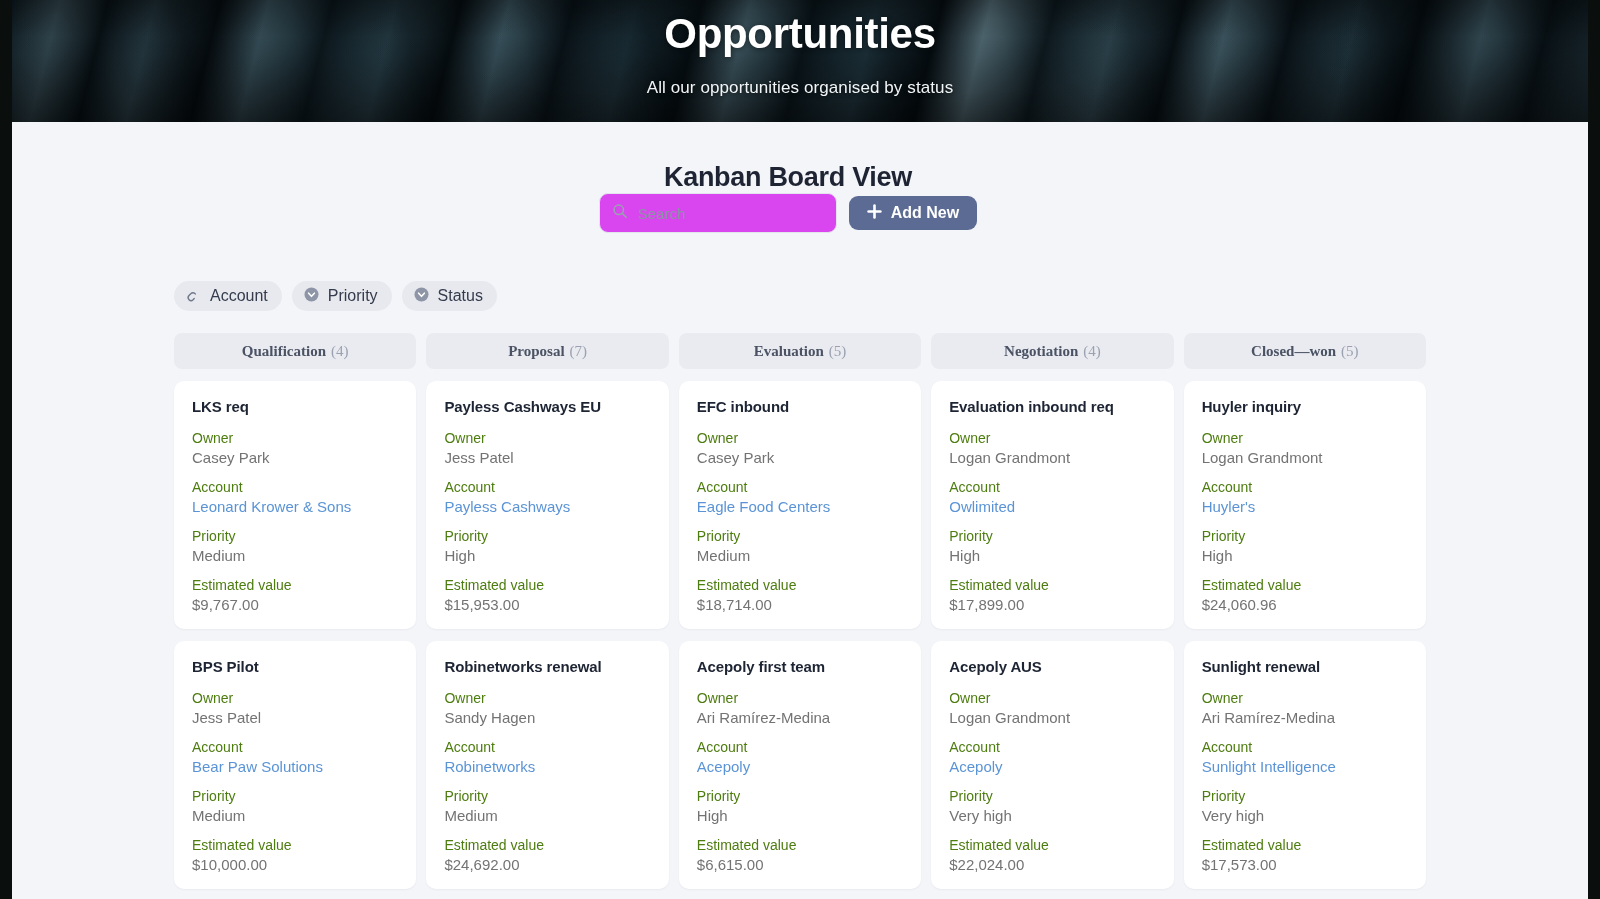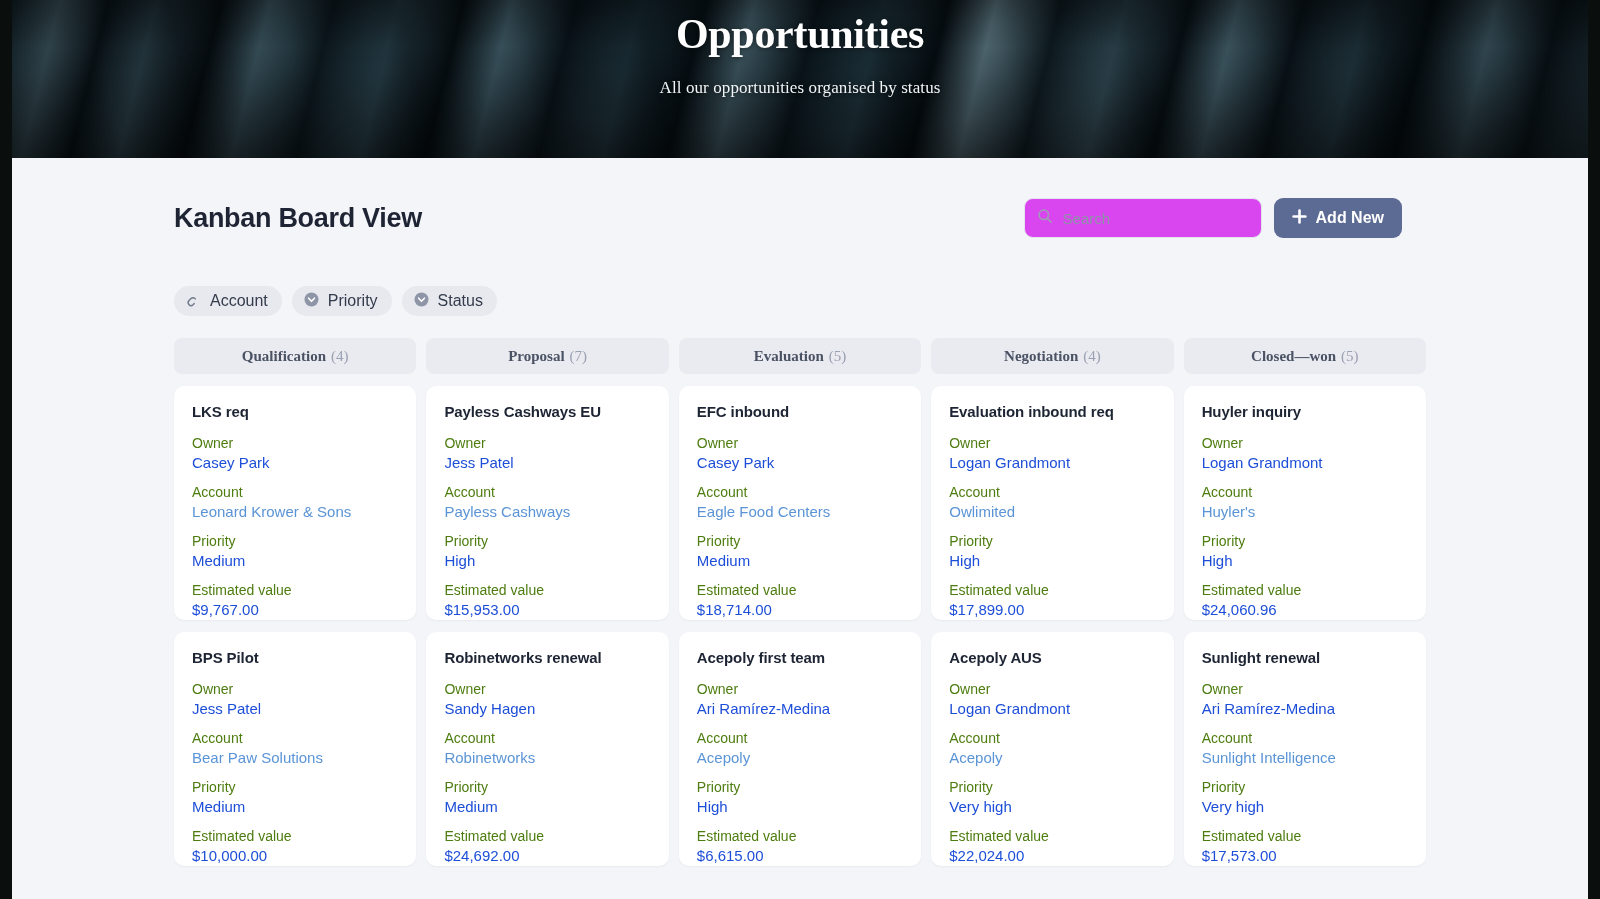--- a/index.html
+++ b/index.html
@@ -20,24 +20,23 @@
     width: 1576px;
     height: 899px;
     overflow: hidden;
     background: #f4f5f9;
   }
 
   
   #hero {
     position: relative;
     width: 100%;
-    height: 158px;
+    height: 122px;
     overflow: hidden;
     background: #000000;
-    font-family: Liberation Serif, serif;
   }
   #hero-texture {
     position: absolute;
     inset: 0;
     background-color: #10222b;
     background-image:
       linear-gradient(104deg, rgba(150,190,205,0.00) 0%, rgba(150,190,205,0.30) 3%, rgba(5,14,19,0.85) 6%, rgba(120,165,185,0.16) 9%, rgba(4,10,14,0.9) 13%, rgba(150,195,212,0.22) 16%, rgba(6,16,21,0.8) 20%, rgba(110,155,175,0.14) 24%, rgba(3,9,12,0.9) 28%, rgba(135,180,198,0.20) 31%, rgba(5,13,18,0.85) 35%, rgba(95,140,160,0.12) 39%, rgba(4,11,15,0.88) 43%, rgba(160,200,215,0.26) 46%, rgba(6,15,20,0.82) 50%, rgba(105,150,170,0.14) 54%, rgba(3,9,13,0.9) 58%, rgba(175,210,222,0.30) 61%, rgba(7,17,22,0.8) 65%, rgba(120,165,185,0.18) 69%, rgba(4,11,15,0.88) 73%, rgba(150,192,208,0.24) 76%, rgba(5,13,18,0.85) 80%, rgba(100,145,165,0.13) 84%, rgba(3,10,14,0.9) 88%, rgba(140,185,202,0.22) 92%, rgba(6,15,20,0.84) 96%, rgba(120,160,180,0.16) 100%),
       linear-gradient(76deg, rgba(255,255,255,0.00) 0%, rgba(190,220,230,0.10) 7%, rgba(0,0,0,0.35) 12%, rgba(170,205,218,0.07) 19%, rgba(0,0,0,0.30) 26%, rgba(200,228,238,0.11) 33%, rgba(0,0,0,0.32) 41%, rgba(160,198,212,0.08) 48%, rgba(0,0,0,0.28) 56%, rgba(205,232,240,0.12) 63%, rgba(0,0,0,0.34) 71%, rgba(165,200,215,0.08) 79%, rgba(0,0,0,0.30) 87%, rgba(195,225,236,0.10) 94%, rgba(0,0,0,0.25) 100%),
       radial-gradient(ellipse 420px 300px at 18% 40%, rgba(110,160,180,0.22), rgba(0,0,0,0) 70%),
       radial-gradient(ellipse 340px 260px at 74% 55%, rgba(130,180,200,0.20), rgba(0,0,0,0) 72%),
@@ -79,20 +78,21 @@
     padding: 0 0 0 0;
     background: #f4f5f9;
     height: 752px;
   }
 
   #toolbar {
     display: flex;
     align-items: center;
     justify-content: space-between;
     padding: 40px 186px 0 162px;
+    flex-direction: column;
   }
   #page-title {
     font-size: 27px;
     font-weight: bold;
     color: #1e2433;
     letter-spacing: -0.3px;
   }
   #toolbar-actions {
     display: flex;
     align-items: center;
@@ -118,21 +118,21 @@
     font-size: 15px;
     color: #2b3243;
     width: 100%;
   }
   #search-input::placeholder { color: #8b93a5; }
 
   #add-new-button {
     display: flex;
     align-items: center;
     gap: 9px;
-    height: 40px;
+    height: 34px;
     padding: 0 18px;
     background: #5b6b93;
     border: none;
     border-radius: 9px;
     color: #ffffff;
     font-family: "Liberation Sans", sans-serif;
     font-size: 16px;
     font-weight: bold;
     cursor: pointer;
     white-space: nowrap;
@@ -191,42 +191,42 @@
   .column-header-count {
     font-size: 15px;
     font-weight: normal;
     color: #9aa1b1;
     margin-left: 5px;
   }
 
   .card {
     background: #ffffff;
     border-radius: 10px;
-    padding: 17px 18px 2px 18px;
+    padding: 17px 18px 16px 18px;
     margin-bottom: 12px;
     box-shadow: 0 1px 2px rgba(25,32,50,0.05);
     cursor: pointer;
   }
   .card-title {
     font-size: 15px;
     font-weight: bold;
     color: #1d2433;
     margin-bottom: 15px;
     letter-spacing: -0.1px;
   }
   .field { margin-bottom: 13px; }
   .field:last-child { margin-bottom: 0; }
   .field-label {
     font-size: 14px;
     color: #4d7c0f;
     margin-bottom: 3px;
   }
   .field-value {
     font-size: 15px;
-    color: #1d4ed8;
+    color: #737373;
   }
   .field-value.link {
     color: #5b94d6;
     text-decoration: none;
     cursor: pointer;
   }
 </style>
 </head>
 <body>
 

